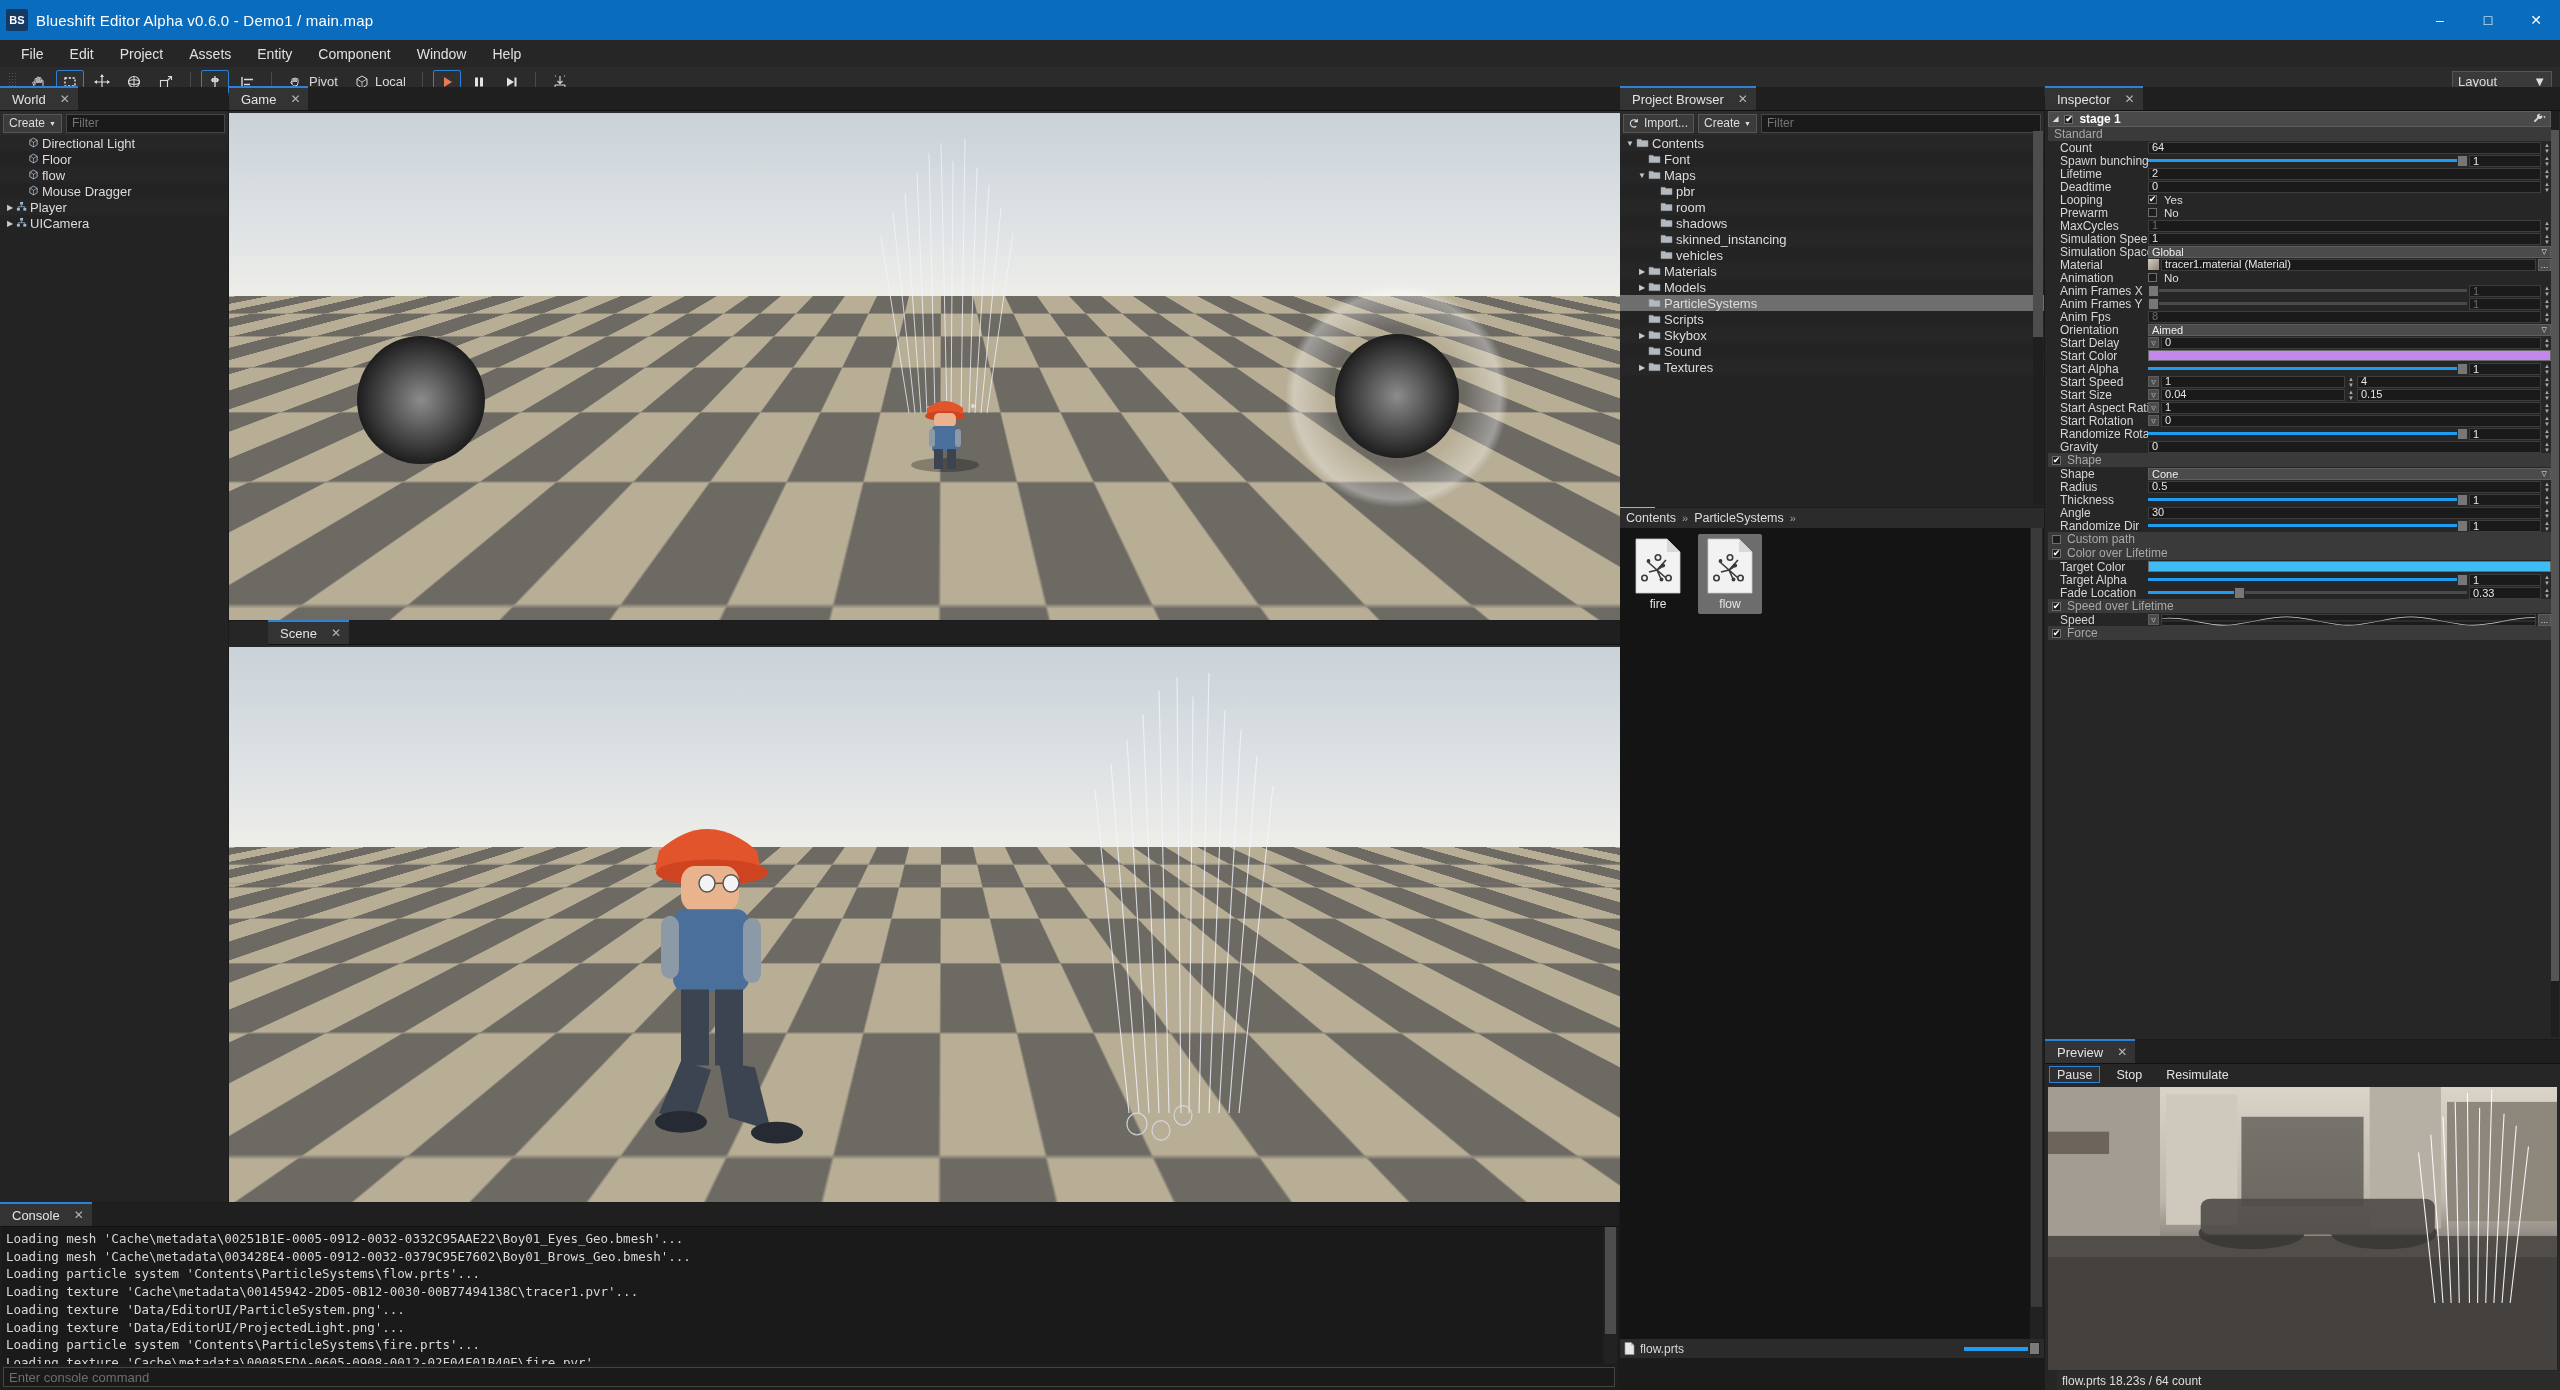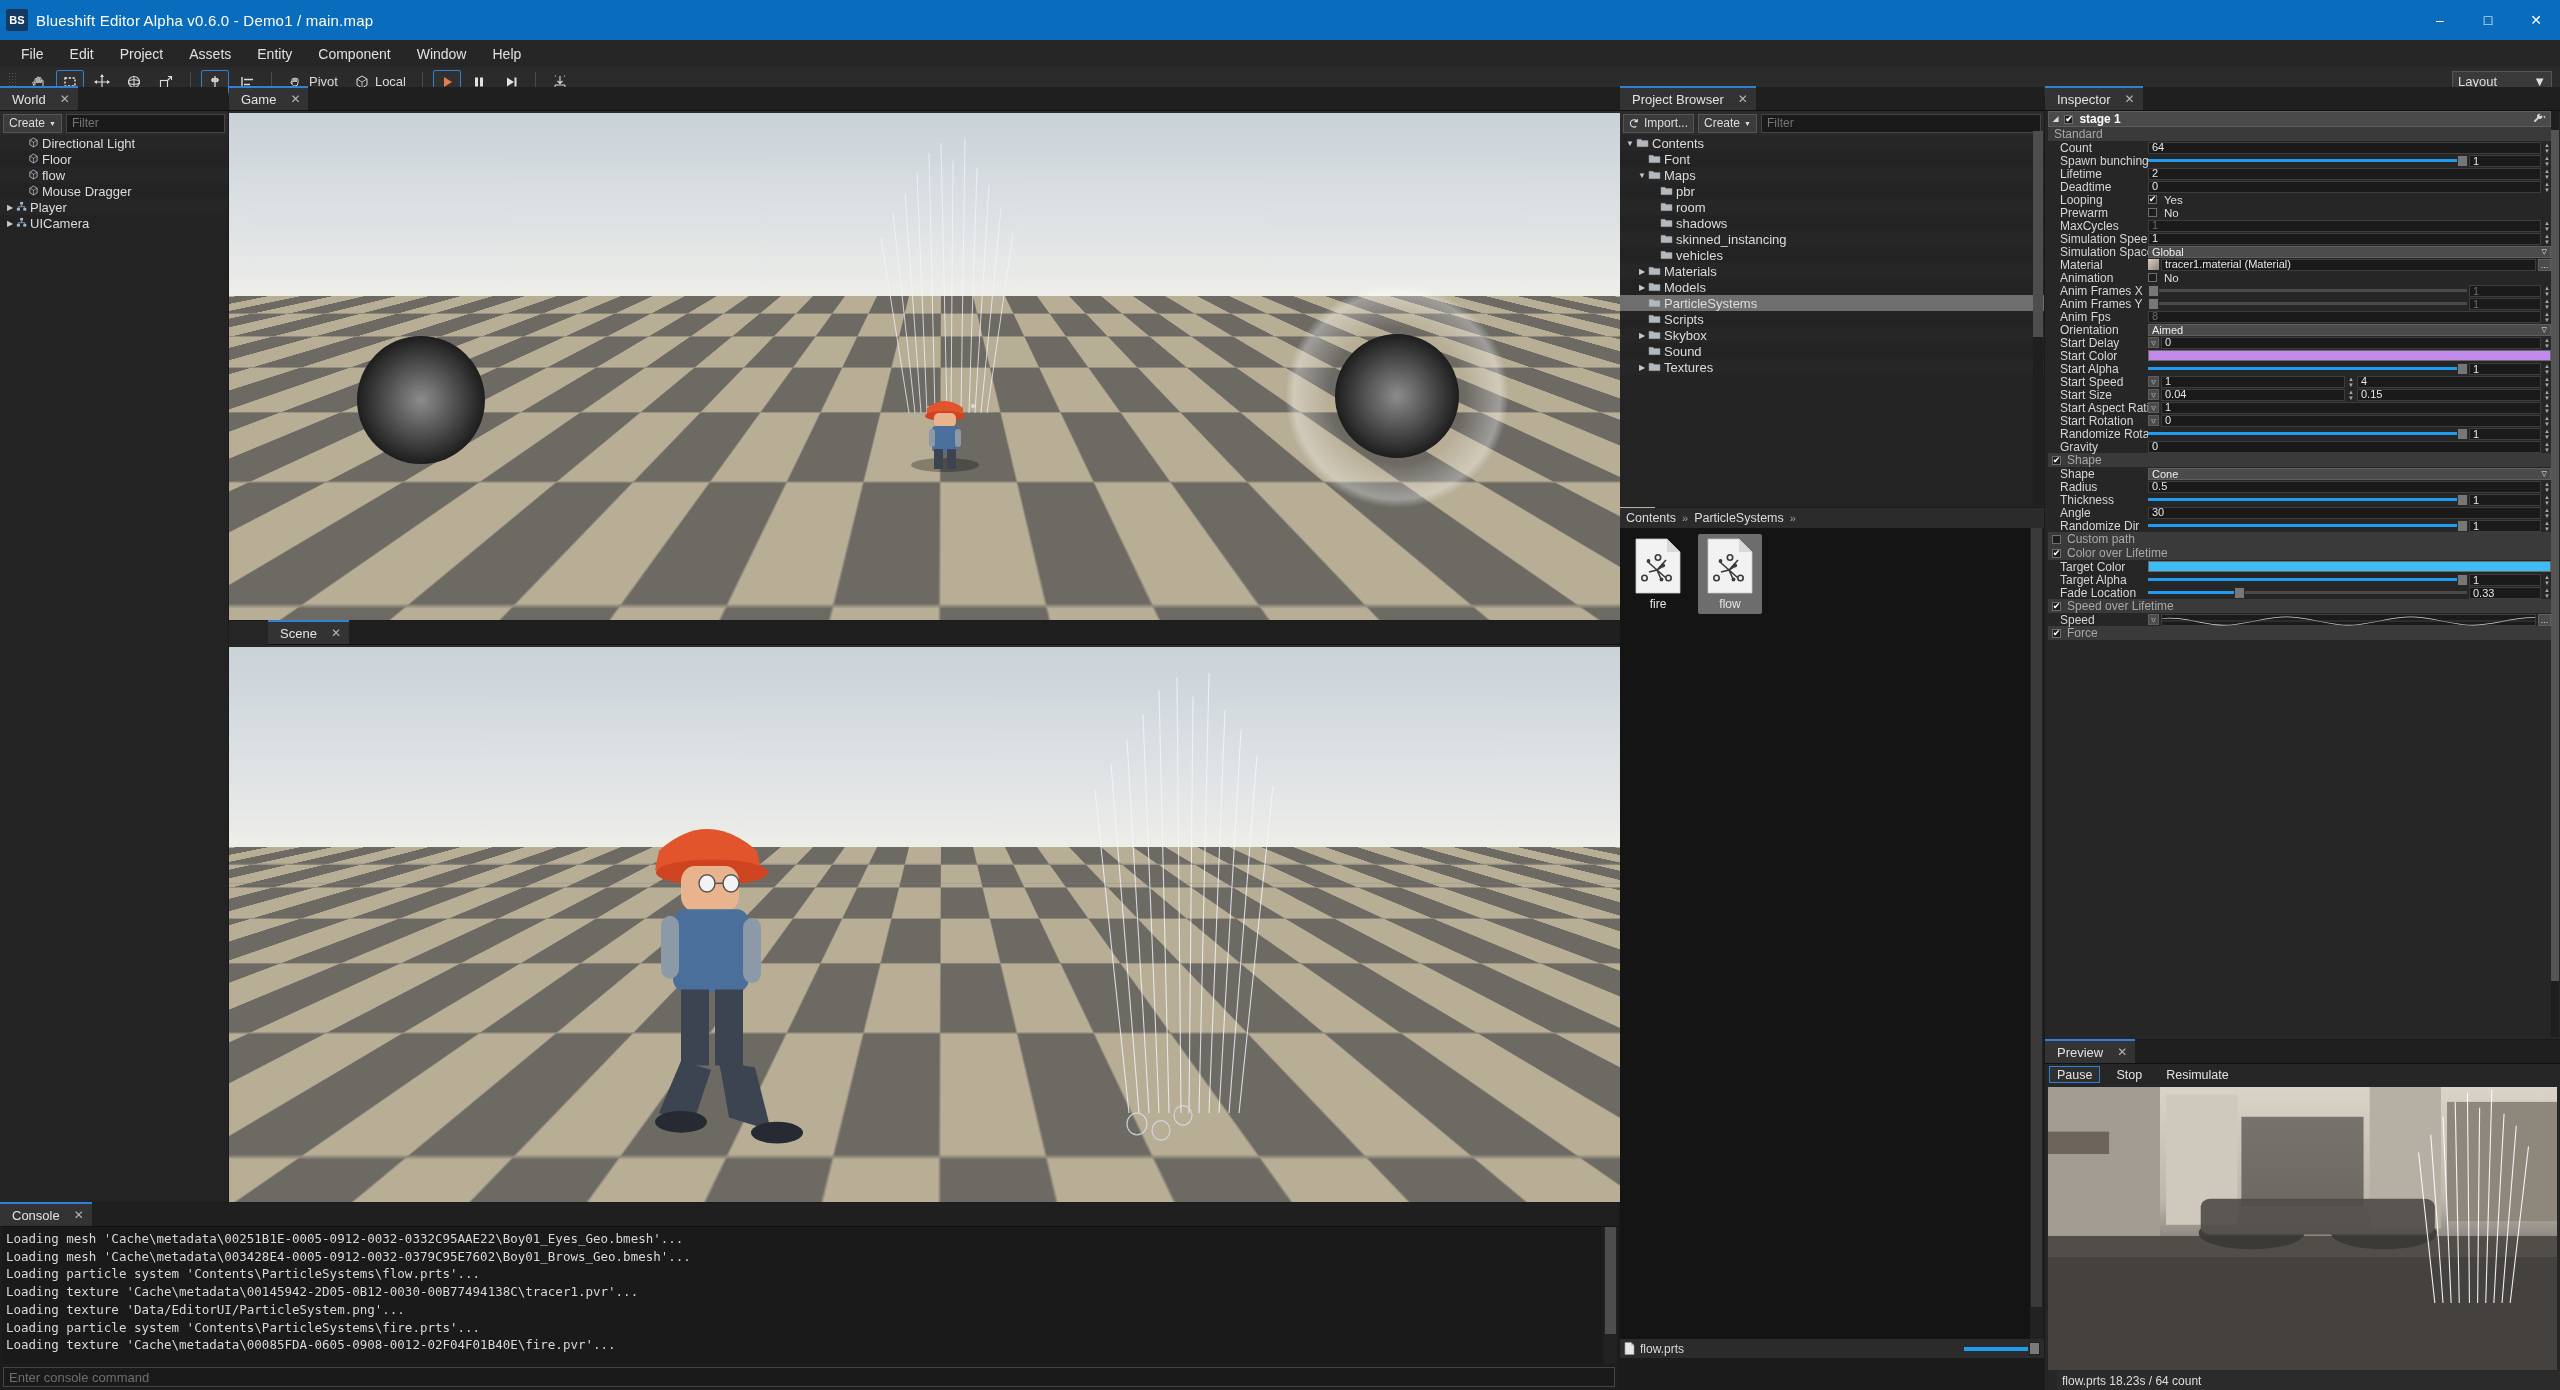--- a/index.html
+++ b/index.html
@@ -655,20 +655,21 @@
         <span>Console</span>
         <span class="x">✕</span>
       </div>
     </div>
     <div class="log" id="console-log">
         <div>Loading mesh 'Cache\metadata\00251B1E-0005-0912-0032-0332C95AAE22\Boy01_Eyes_Geo.bmesh'...</div>
         <div>Loading mesh 'Cache\metadata\003428E4-0005-0912-0032-0379C95E7602\Boy01_Brows_Geo.bmesh'...</div>
         <div>Loading particle system 'Contents\ParticleSystems\flow.prts'...</div>
         <div>Loading texture 'Cache\metadata\00145942-2D05-0B12-0030-00B77494138C\tracer1.pvr'...</div>
         <div>Loading texture 'Data/EditorUI/ParticleSystem.png'...</div>
+        <div>Loading texture 'Data/EditorUI/ProjectedLight.png'...</div>
         <div>Loading particle system 'Contents\ParticleSystems\fire.prts'...</div>
         <div>Loading texture 'Cache\metadata\00085FDA-0605-0908-0012-02F04F01B40E\fire.pvr'...</div>
       </div>
     <div class="vscroll">
         <div class="thumb"></div>
       </div>
     <div class="cmdline">Enter console command</div>
   </div>
 
   <div class="panel" id="projbrowser">

